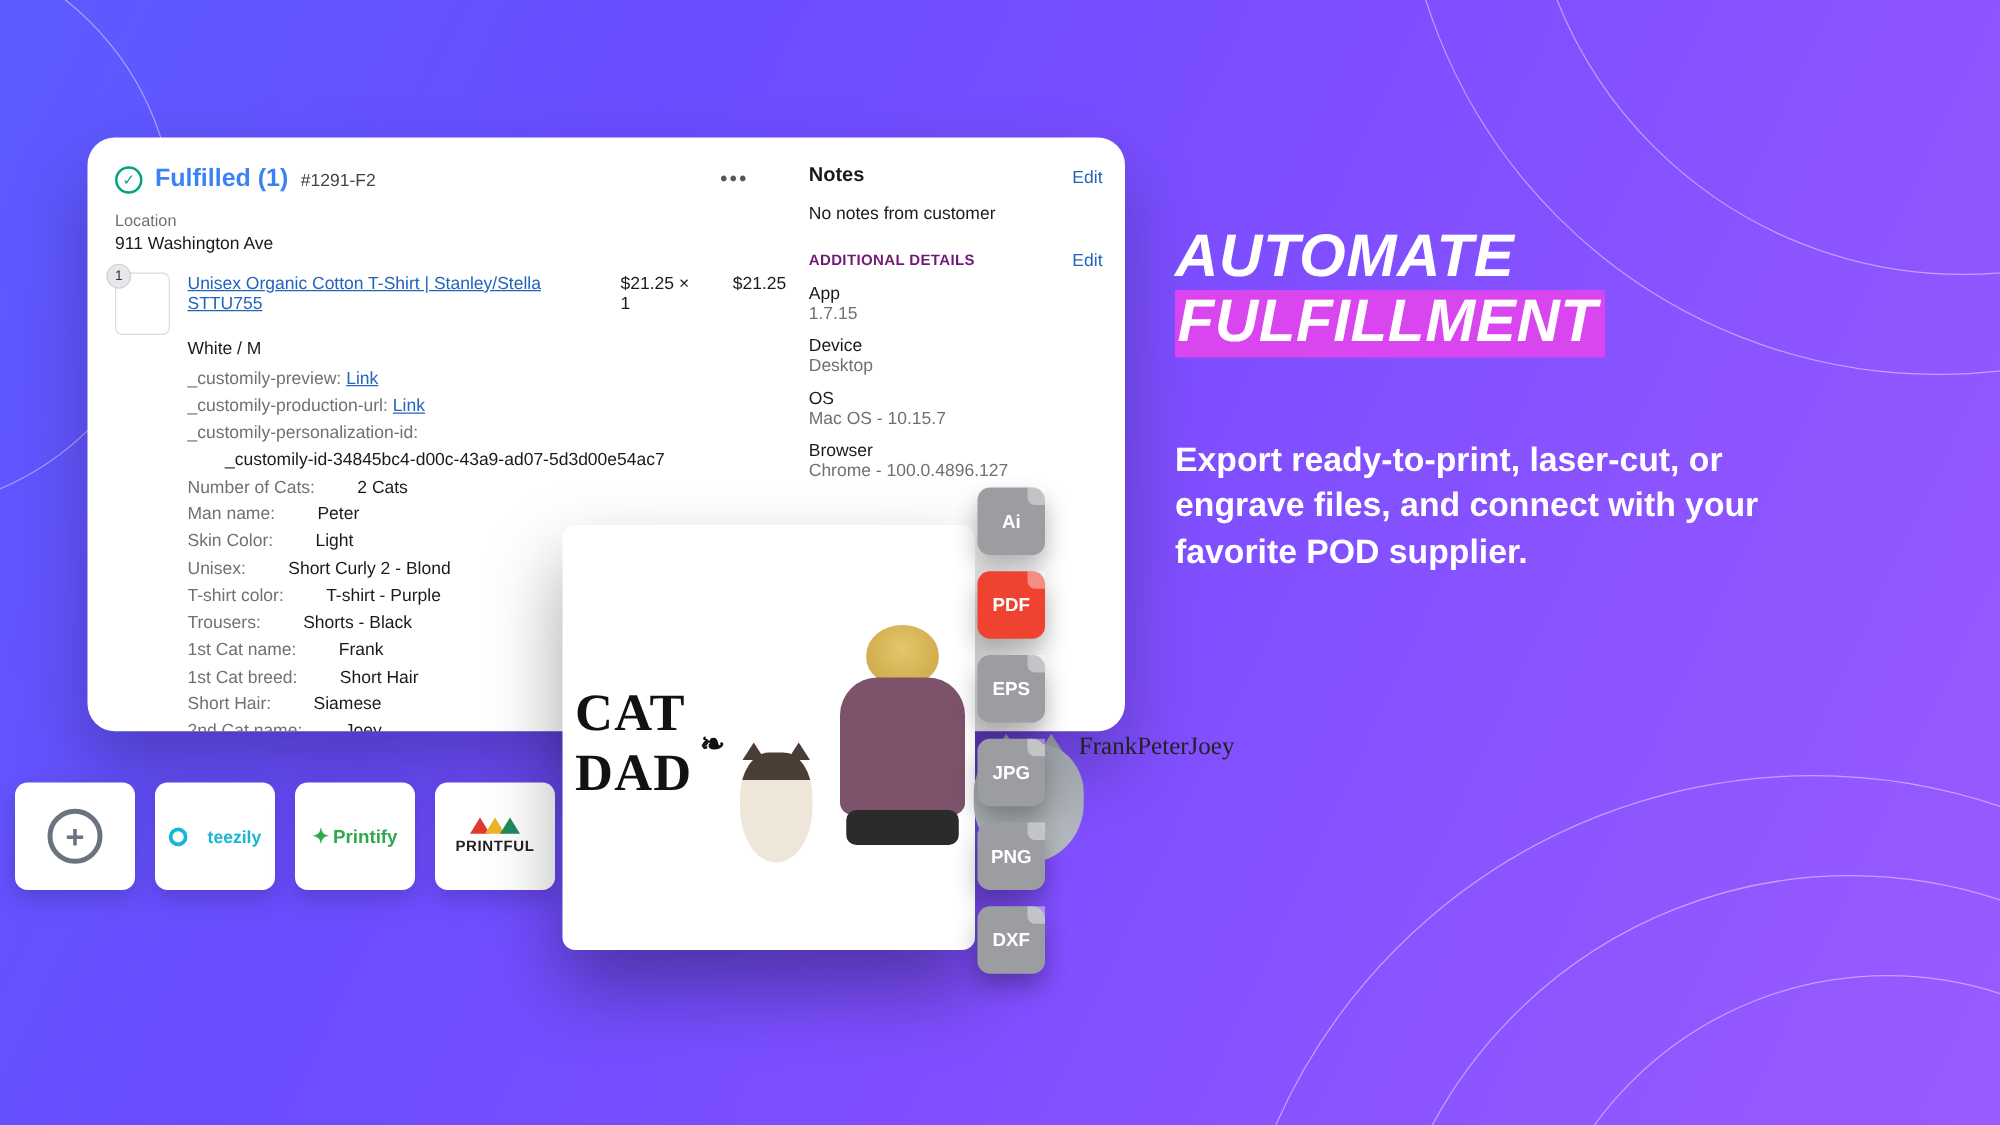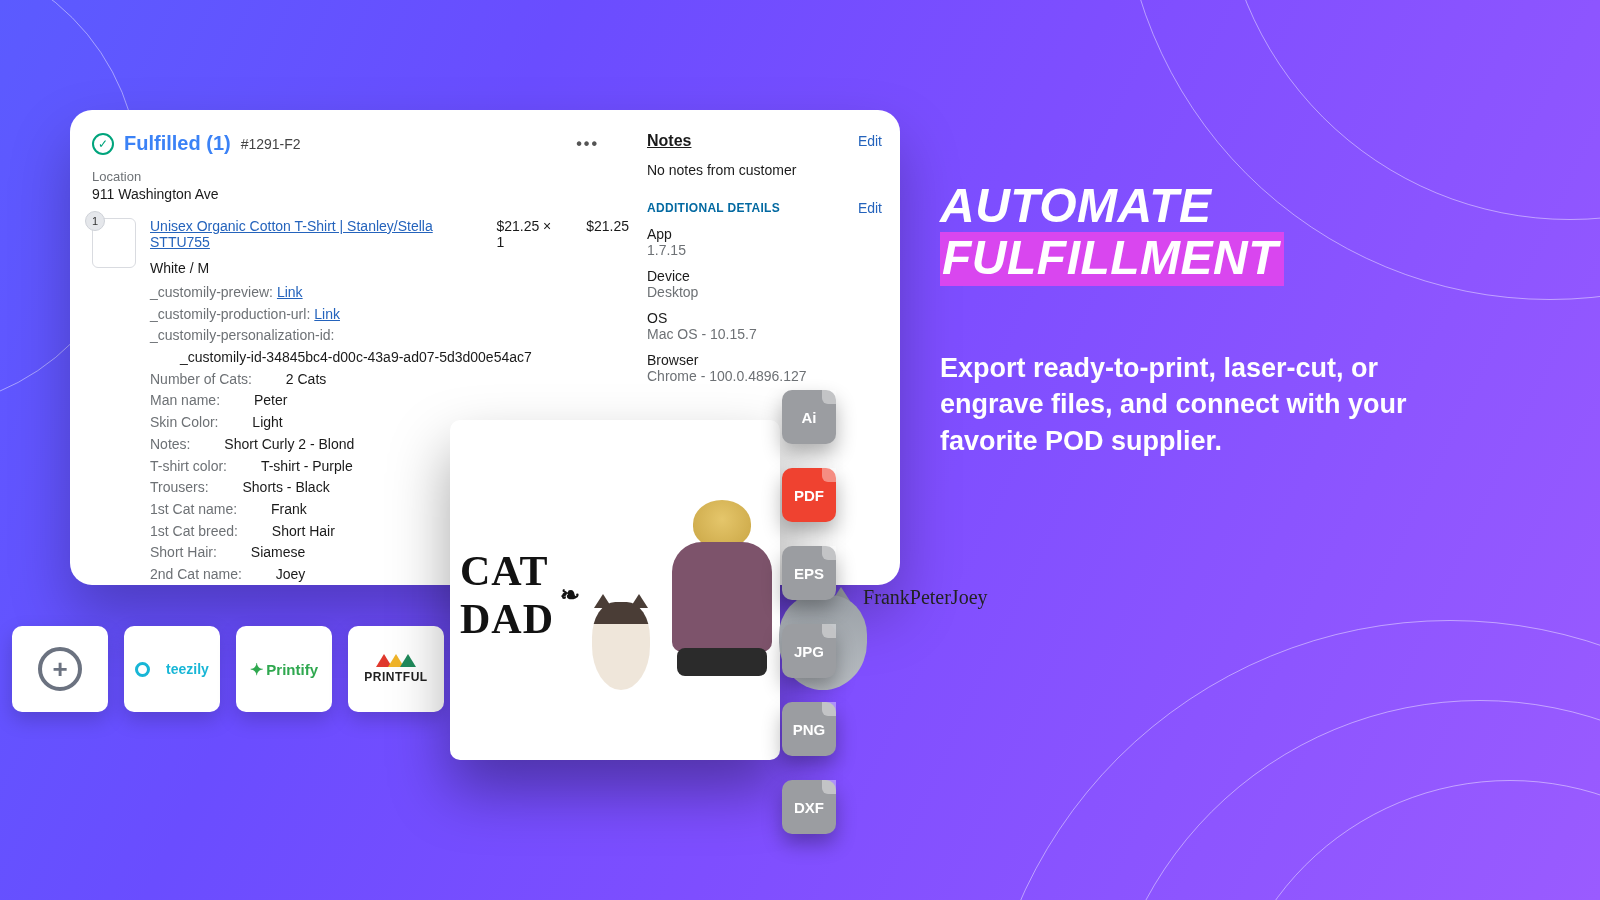--- a/index.html
+++ b/index.html
@@ -53,34 +53,34 @@
 .item-row { display:flex; gap:14px; }
 .thumb {
   width:44px; height:50px; border:1px solid #d9dbe0; border-radius:6px;
   position:relative; background:#fff; flex-shrink:0;
 }
 .thumb .badge { position:absolute; top:-8px; left:-8px; background:#e5e7eb; border:1px solid #cfd2d8;
   width:20px;height:20px;border-radius:50%;font-size:11px;display:flex;align-items:center;justify-content:center;color:#333;}
 .item-info { flex:1; }
 .item-title { color:#2463bc; text-decoration:underline; font-size:14px; cursor:pointer;}
 .item-meta { font-size:14px; color:#1a1a1a; display:flex; gap:28px; margin-left: 12px; }
-.variant { font-size:14px; color:#1a1a1a; margin-top:10px; }
+.variant { font-size:14px; color:#1a1a1a; margin-top:20px; }
 
 .attrs { margin-top:6px; font-size:14px; line-height:1.55; }
 .attr-label { color:#6d7175; }
 .attr-value { color:#1a1a1a;margin-left:30px; }
 .attr-link { color:#2463bc; text-decoration:underline; cursor:pointer; margin-left:4px;}
 
 .notes-hd { display:flex; align-items:center; justify-content:space-between; margin-bottom:12px;}
-.notes-hd h3 { font-size:16px; font-weight:700; color:#1a1a1a;text-decoration:underline; }
+.notes-hd h3 { font-size:16px; font-weight:700; color:#1a1a1a; }
 .edit-link { color:#2463bc; font-size:14px; cursor:pointer; }
 .note-empty { font-size:14px; color:#1a1a1a; margin-bottom:22px;}
 
 .add-hd { display:flex; align-items:center; justify-content:space-between; margin-bottom:10px;}
-.add-hd h4 { font-size:12px; font-weight:700; color:#0369a1; letter-spacing:.3px;}
+.add-hd h4 { font-size:12px; font-weight:700; color:#701a75; letter-spacing:.3px;}
 .kv { font-size:14px; margin-bottom:10px; }
 .kv .k { color:#1a1a1a; }
 .kv .v { color:#6d7175; }
 
 
 .tiles { position:absolute; left:0; bottom:188px; display:flex; gap:16px; padding-left:12px;}
 .tile {
   width:96px; height:86px; background:#fff; border-radius:10px;
   box-shadow:0 8px 20px rgba(0,0,0,.18);
   display:flex; align-items:center; justify-content:center;
@@ -120,21 +120,21 @@
 .cat { width:80px; display:flex;flex-direction:column;align-items:center;}
 .cat-body { width:58px;height:88px;border-radius:40% 40% 50% 50%; }
 .cat1 .cat-body{ background:linear-gradient(#4a3d36 0 25%, #efe6da 25%);}
 .cat2 .cat-body{ background:linear-gradient(#9aa0a6,#b8bdc2); border-radius:50% 50% 60% 60%; width:88px;height:95px;}
 .cat-ears{display:flex;gap:18px;margin-bottom:-6px;}
 .ear{width:0;height:0;border-left:9px solid transparent;border-right:9px solid transparent;border-bottom:14px solid #4a3d36;}
 .cat2 .ear{border-bottom-color:#8d9297;}
 .names { display:flex; justify-content:space-around; width:100%; font-family:"Brush Script MT","Segoe Script",cursive; font-size:20px; color:#222; margin-top:4px;}
 
 
-.chips { position:absolute; left:782px; top:390px; display:flex; flex-direction:column; gap:24px;}
+.chips { position:absolute; left:782px; top:390px; display:flex; flex-direction:column; gap:13px;}
 .chip {
   width:54px; height:54px; border-radius:10px;
   background:#9b9da1; color:#fff; font-weight:700; font-size:15px;
   display:flex; align-items:center; justify-content:center;
   box-shadow:0 10px 20px rgba(0,0,0,.3); cursor:pointer; position:relative;
 }
 .chip::before { content:""; position:absolute; top:0; right:0; width:14px;height:14px; background:rgba(255,255,255,.4); border-bottom-left-radius:6px;}
 .chip.active { background:#ef4230; }
 
 
@@ -183,21 +183,21 @@
         </div>
         <div class="variant">White / M</div>
         <div class="attrs" id="attrs">
             <div><span class="attr-label">_customily-preview:</span><a class="attr-link">Link</a></div>
             <div><span class="attr-label">_customily-production-url:</span><a class="attr-link">Link</a></div>
             <div><span class="attr-label">_customily-personalization-id:</span></div>
             <div><span class="attr-value">_customily-id-34845bc4-d00c-43a9-ad07-5d3d00e54ac7</span></div>
             <div><span class="attr-label">Number of Cats: </span><span class="attr-value">2 Cats</span></div>
             <div><span class="attr-label">Man name: </span><span class="attr-value">Peter</span></div>
             <div><span class="attr-label">Skin Color: </span><span class="attr-value">Light</span></div>
-            <div><span class="attr-label">Notes: </span><span class="attr-value">Short Curly 2 - Blond</span></div>
+            <div><span class="attr-label">Unisex: </span><span class="attr-value">Short Curly 2 - Blond</span></div>
             <div><span class="attr-label">T-shirt color: </span><span class="attr-value">T-shirt - Purple</span></div>
             <div><span class="attr-label">Trousers: </span><span class="attr-value">Shorts - Black</span></div>
             <div><span class="attr-label">1st Cat name: </span><span class="attr-value">Frank</span></div>
             <div><span class="attr-label">1st Cat breed: </span><span class="attr-value">Short Hair</span></div>
             <div><span class="attr-label">Short Hair: </span><span class="attr-value">Siamese</span></div>
             <div><span class="attr-label">2nd Cat name: </span><span class="attr-value">Joey</span></div>
           </div>
       </div>
     </div>
   </div>

